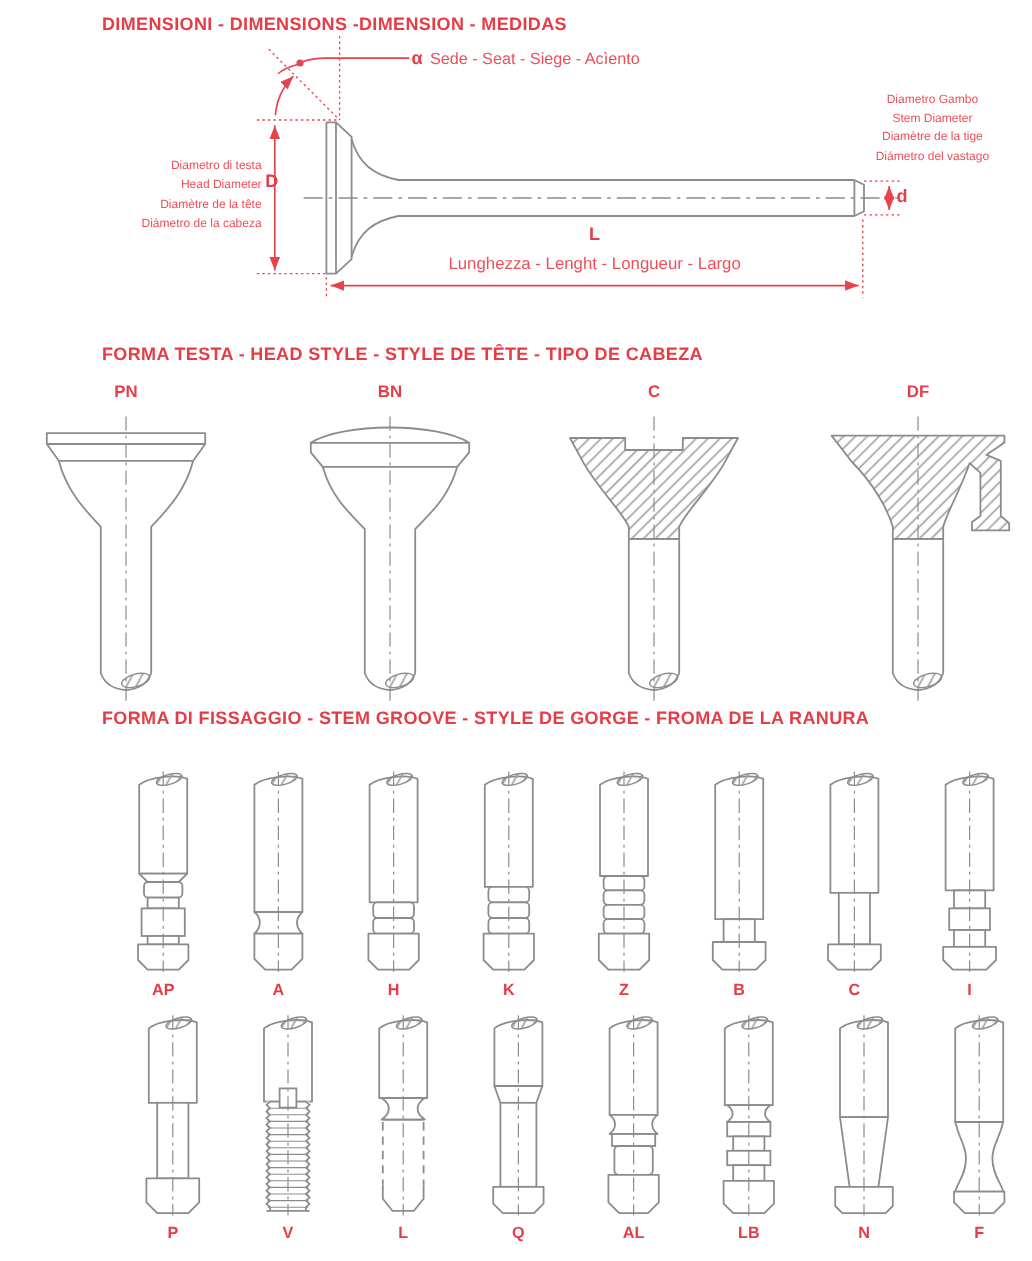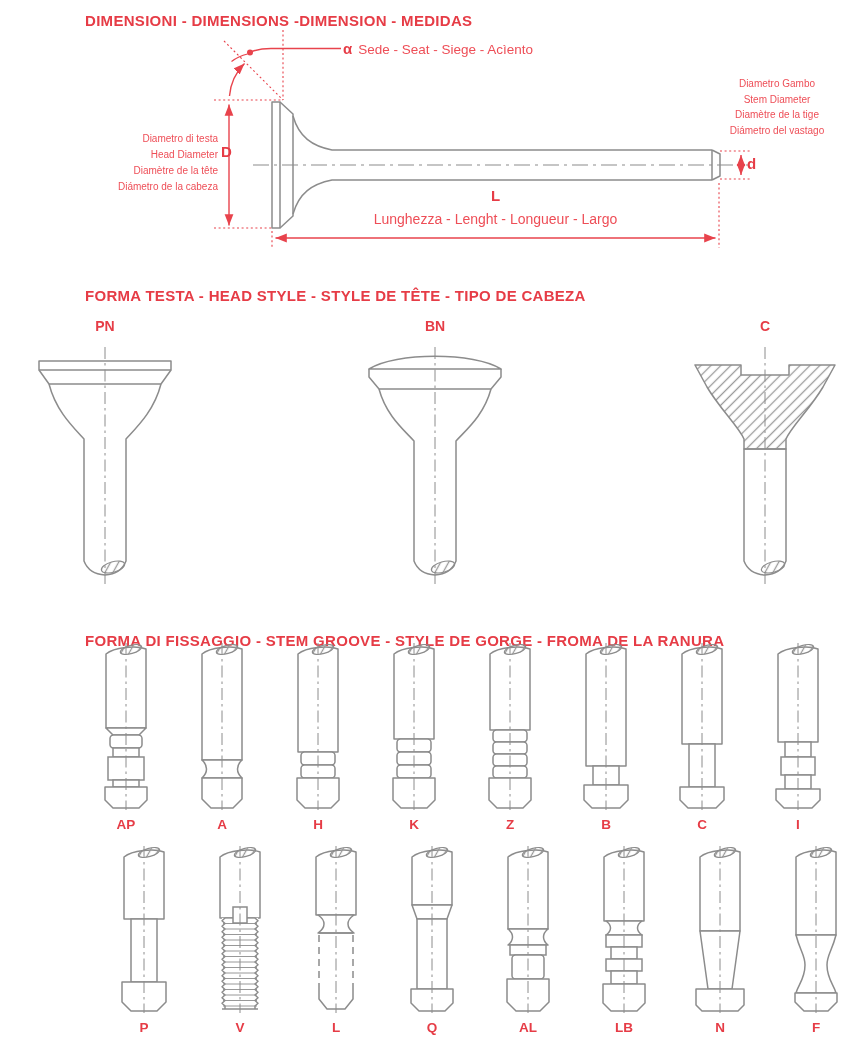--- a/index.html
+++ b/index.html
@@ -131,25 +131,34 @@
   </div>
   <div class="hcell">
     <div class="code">C</div>
     <svg width="164" height="252" viewBox="0 0 164 252">
         <path d="M61,110 L61,222 Q66,235 82,236 Q98,235 103,222 L103,110 Z" fill="#fff" stroke="#8c8c8c" stroke-width="1.5" stroke-linejoin="round"></path>
         <path d="M12,26 H58 V36 H106 V26 H152 L140,48 C127,70 108,88 103,100 L103,110 L61,110 L61,100 C56,88 37,70 24,48 Z" fill="url(#hx)" stroke="#8c8c8c" stroke-width="1.5" stroke-linejoin="round"></path>
         <ellipse cx="90" cy="228" rx="12" ry="5.2" transform="rotate(-16 90 228)" fill="url(#hx)" stroke="#8c8c8c" stroke-width="1.2"></ellipse>
         <line x1="82" y1="8" x2="82" y2="246" stroke="#8c8c8c" stroke-width="1" stroke-dasharray="12 4 2.5 4"></line>
       </svg>
   </div>
-</div>
-
-<div class="sec-title" style="left:40px;top:632px">FORMA DI FISSAGGIO - STEM GROOVE - STYLE DE GORGE - FROMA DE LA RANURA</div>
-
-<div class="row" style="left:96px;top:640px;width:682px">
+  <div class="hcell">
+    <div class="code">DF</div>
+    <svg width="164" height="252" viewBox="0 0 164 252">
+        <path d="M61,110 L61,222 Q66,235 82,236 Q98,235 103,222 L103,110 Z" fill="#fff" stroke="#8c8c8c" stroke-width="1.5" stroke-linejoin="round"></path>
+        <path d="M10,24 H154 V30 L139,40 L151,45 V91 L158,97 V103 H127 V96 L134,91 V55 L125,47 C117,70 107,86 103,100 L103,110 H61 L61,100 C57,86 45,64 27,46 Z" fill="url(#hx)" stroke="#8c8c8c" stroke-width="1.5" stroke-linejoin="round"></path>
+        <ellipse cx="90" cy="228" rx="12" ry="5.2" transform="rotate(-16 90 228)" fill="url(#hx)" stroke="#8c8c8c" stroke-width="1.2"></ellipse>
+        <line x1="82" y1="8" x2="82" y2="246" stroke="#8c8c8c" stroke-width="1" stroke-dasharray="12 4 2.5 4"></line>
+      </svg>
+  </div>
+</div>
+
+<div class="sec-title" style="left:40px;top:590px">FORMA DI FISSAGGIO - STEM GROOVE - STYLE DE GORGE - FROMA DE LA RANURA</div>
+
+<div class="row" style="left:106px;top:640px;width:682px">
   <div class="scell">
       <svg width="60" height="172" viewBox="0 0 60 172">
         <path d="M10,14 C18,7.5 40,5 50,9 L50,88 H10 Z" fill="#fff" stroke="#8c8c8c" stroke-width="1.5" stroke-linejoin="round"></path>
         <ellipse cx="35" cy="9.5" rx="11" ry="4.1" transform="rotate(-16 35 9.5)" fill="url(#hx)" stroke="#8c8c8c" stroke-width="1.2"></ellipse>
         <path d="M10,88 H50 L43,95 H17 Z" fill="#fff" stroke="#8c8c8c" stroke-width="1.5" stroke-linejoin="round"></path>
         <rect x="14" y="95" width="32" height="13" rx="3.5" fill="#fff" stroke="#8c8c8c" stroke-width="1.5"></rect>
         <rect x="17" y="108" width="26" height="9" fill="#fff" stroke="#8c8c8c" stroke-width="1.5"></rect>
         <rect x="12" y="117" width="36" height="23" fill="#fff" stroke="#8c8c8c" stroke-width="1.5"></rect>
         <rect x="17" y="140" width="26" height="7" fill="#fff" stroke="#8c8c8c" stroke-width="1.5"></rect>
         <path d="M9,147 H51 V160 L43,168 H17 L9,160 Z" fill="#fff" stroke="#8c8c8c" stroke-width="1.5" stroke-linejoin="round"></path>

